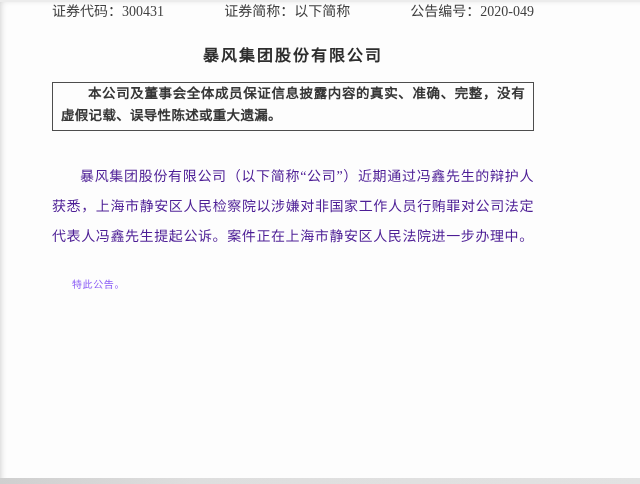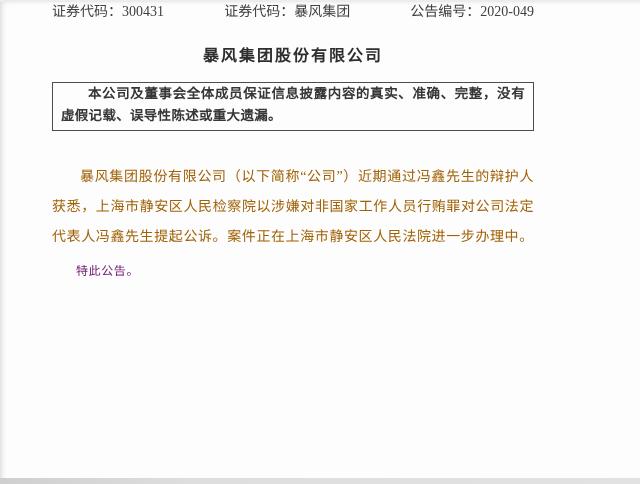--- a/index.html
+++ b/index.html
@@ -63,32 +63,32 @@
     color: #363636;
     letter-spacing: 0.3px;
   }
   .body-para {
     margin: 0;
     font-size: 14px;
     line-height: 30px;
     text-indent: 2em;
     text-align: justify;
     letter-spacing: 0.6px;
-    color: #a16207;
+    color: #4c1d95;
   }
   .body-para.first {
     margin-top: 31px;
   }
   .closing {
-    margin: 4px 0 0 0;
-    font-size: 12px;
+    margin: 18px 0 0 0;
+    font-size: 10px;
     line-height: 30px;
     text-indent: 2em;
     letter-spacing: 0.6px;
-    color: #701a75;
+    color: #8b5cf6;
   }
   .bottom-strip {
     position: absolute;
     left: 0;
     bottom: 0;
     width: 640px;
     height: 6px;
     background: linear-gradient(to right, #cfcfcf, #dedede 30%, #e2e2e2);
   }
   .top-edge {
@@ -103,21 +103,21 @@
 </head>
 <body>
 
 <div class="page">
   <div class="top-edge"></div>
 
   <div class="content">
 
     <div class="header-row">
       <span>证券代码：300431</span>
-      <span>证券代码：暴风集团</span>
+      <span>证券简称：以下简称</span>
       <span>公告编号：2020-049</span>
     </div>
 
     <h1 class="title-company">暴风集团股份有限公司</h1>
 
 
     <div class="disclaimer-box">
       <p>本公司及董事会全体成员保证信息披露内容的真实、准确、完整，没有虚假记载、误导性陈述或重大遗漏。</p>
     </div>
 

